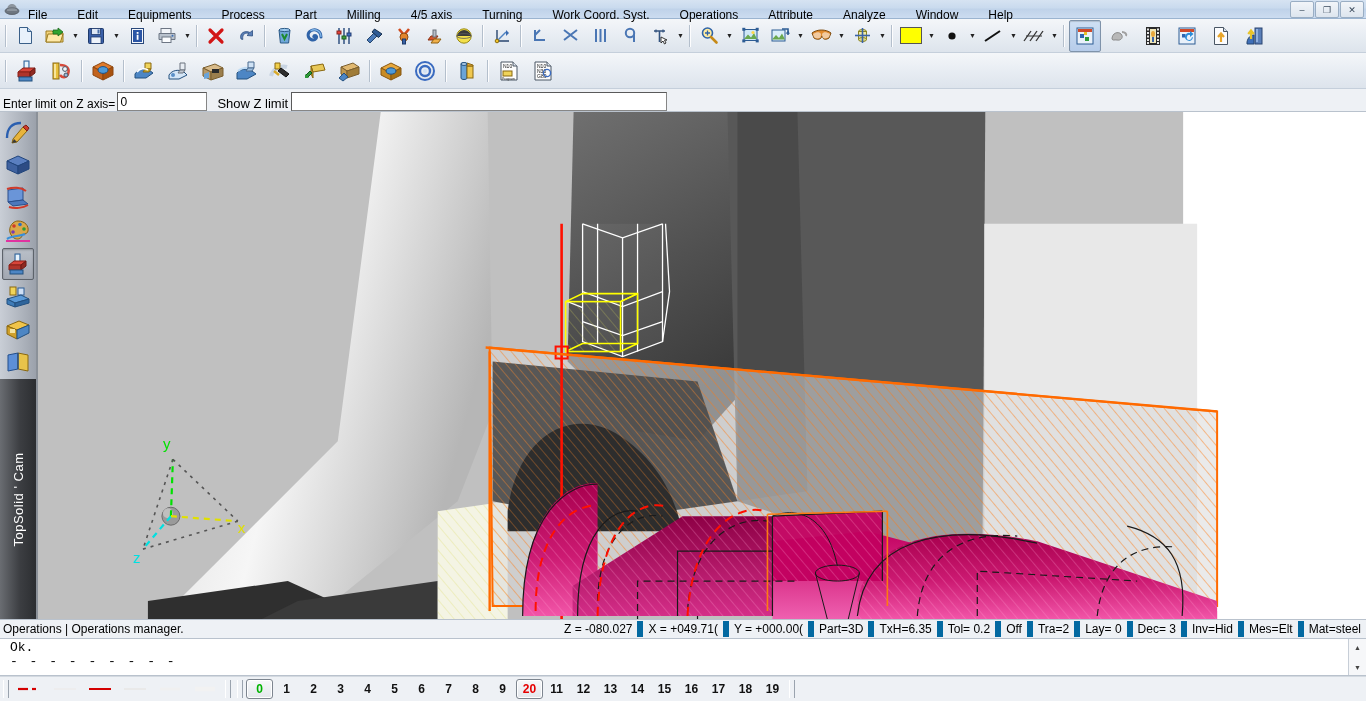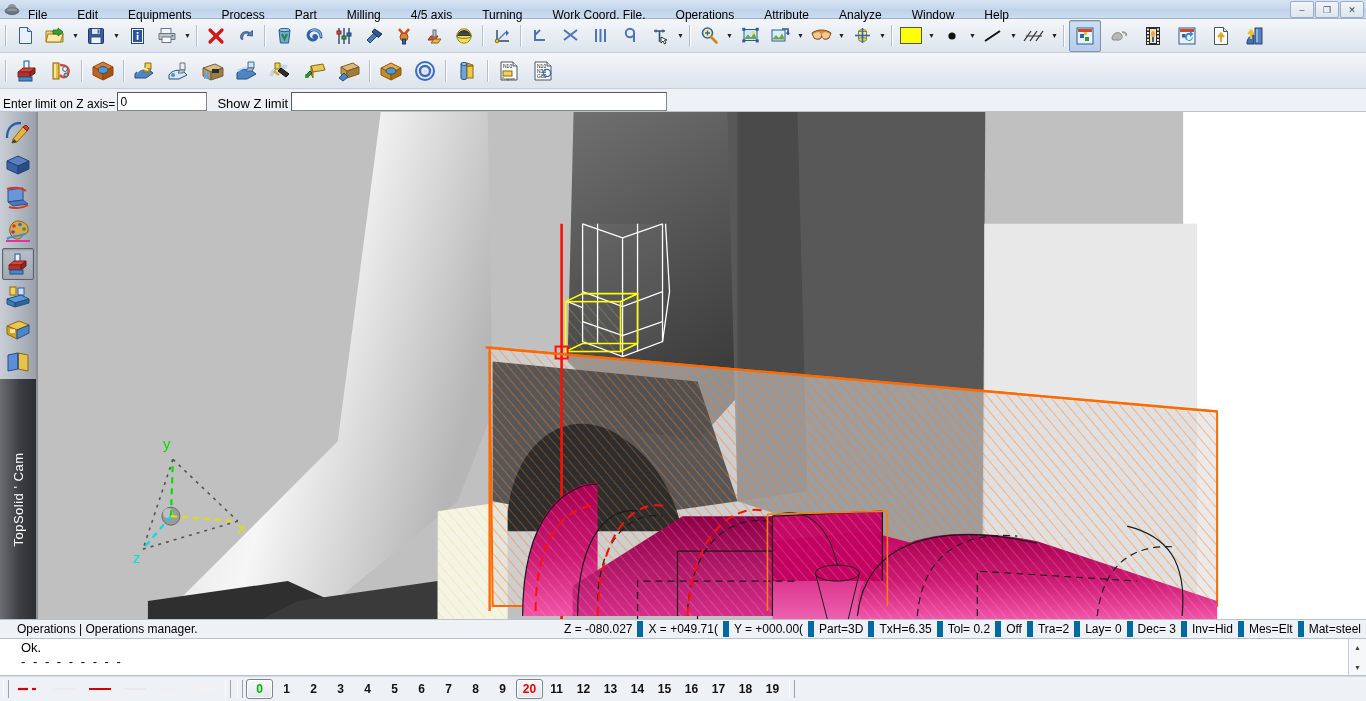--- a/index.html
+++ b/index.html
@@ -189,21 +189,21 @@
   .statusbar {
     height: 18px;
     background: #eef1f5;
     border-top: 1px solid #b9c2cd;
     display: flex;
     align-items: center;
     flex: 0 0 auto;
     font-size: 12px;
     color: #000;
   }
-  .status-left { padding-left: 17px; white-space: nowrap; }
+  .status-left { padding-left: 3px; white-space: nowrap; }
   .status-spacer { flex: 1 1 auto; }
   .status-cell {
     padding: 0 5px;
     border-left: 6px solid #0369a1;
     white-space: nowrap;
     line-height: 16px;
   }
   .status-cell.nb { border-left: none; }
 
   
@@ -211,24 +211,25 @@
     height: 36px;
     background: #ffffff;
     border: 1px solid #b9c2cd;
     border-left: none; border-right: none;
     display: flex;
     flex: 0 0 auto;
     position: relative;
   }
   .msg-text {
     flex: 1 1 auto;
-    padding: 1px 21px;
+    padding: 1px 10px;
     font-size: 13px;
     color: #000;
     line-height: 16px;
+    font-family: Liberation Mono, monospace;
   }
   .msg-line2 {
     font-size: 13px;
     letter-spacing: 2px;
     color: #000;
     line-height: 12px;
   }
   .msg-scroll {
     width: 17px;
     background: #f6f7f9;
@@ -302,21 +303,21 @@
     </div>
     <div class="menu-items">
       <div class="menu-item">File</div>
       <div class="menu-item">Edit</div>
       <div class="menu-item">Equipments</div>
       <div class="menu-item">Process</div>
       <div class="menu-item">Part</div>
       <div class="menu-item">Milling</div>
       <div class="menu-item">4/5 axis</div>
       <div class="menu-item">Turning</div>
-      <div class="menu-item">Work Coord. File.</div>
+      <div class="menu-item">Work Coord. Syst.</div>
       <div class="menu-item">Operations</div>
       <div class="menu-item">Attribute</div>
       <div class="menu-item">Analyze</div>
       <div class="menu-item">Window</div>
       <div class="menu-item">Help</div>
     </div>
     <div class="win-controls">
       <div class="win-btn">–</div>
       <div class="win-btn">❐</div>
       <div class="win-btn">✕</div>

